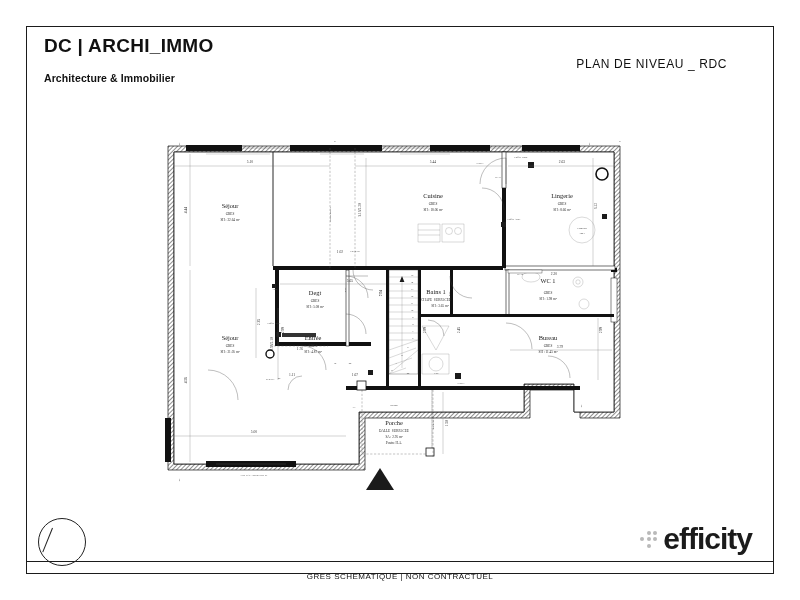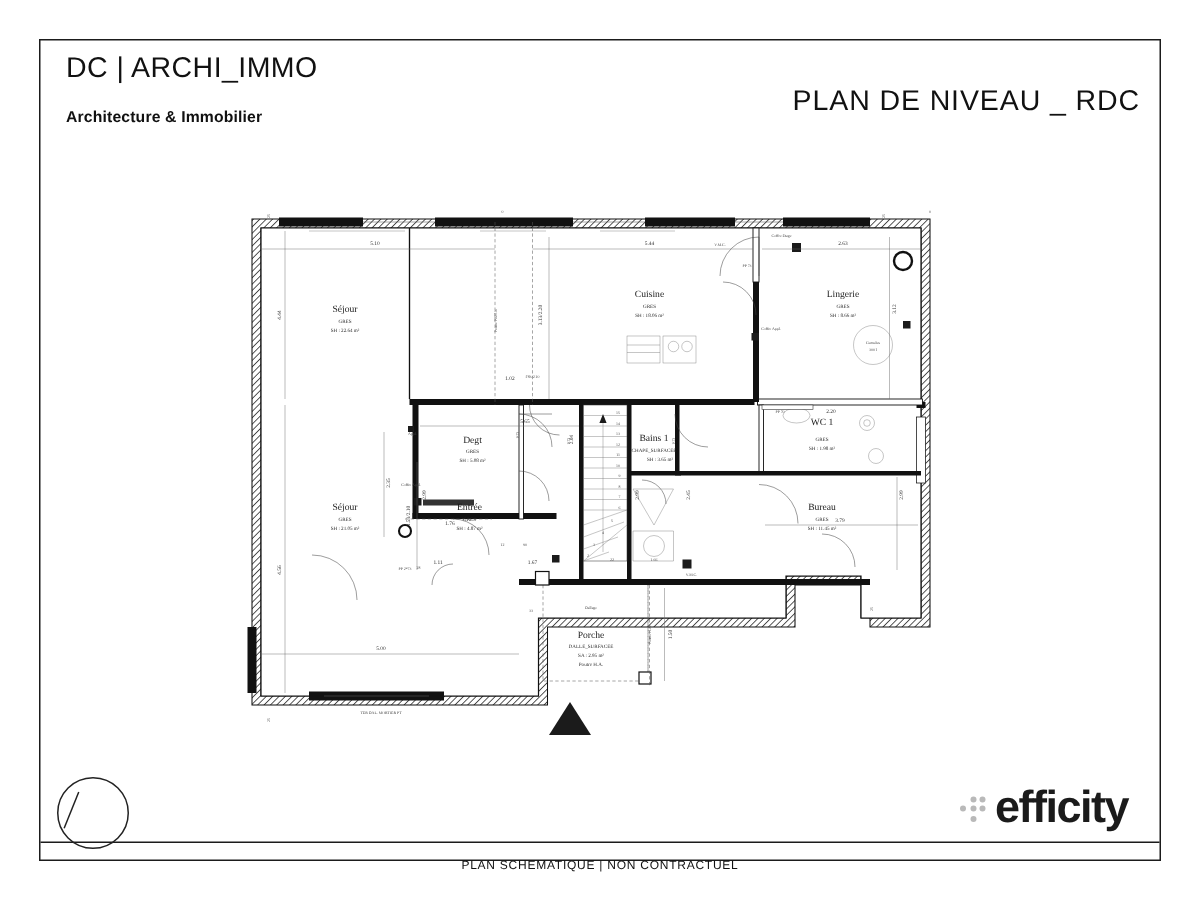--- a/index.html
+++ b/index.html
@@ -7,25 +7,25 @@
        font-family:"Liberation Sans", sans-serif;color:#111;}
 
   #sheet{position:relative;width:800px;height:600px;background:#fff;}
 
   
   .frame{position:absolute;left:26px;top:26px;width:748px;height:548px;
          border:1px solid #1b1b1b;box-sizing:border-box;}
 
   
   .brand{position:absolute;left:44px;top:36px;}
-  .brand-main{font-size:19px;font-weight:400;letter-spacing:.3px;
+  .brand-main{font-size:19px;font-weight:700;letter-spacing:.3px;
               line-height:1.05;white-space:nowrap;}
   .brand-sub{font-size:10.5px;font-weight:600;letter-spacing:.1px;
              margin-top:16px;white-space:nowrap;}
-  .sheet-title{position:absolute;right:40px;top:57px;font-size:19px;
+  .sheet-title{position:absolute;right:73px;top:57px;font-size:12px;
                letter-spacing:.6px;white-space:nowrap;}
 
   
   .footer-rule{position:absolute;left:27px;top:561px;width:746px;height:1px;
                background:#1b1b1b;}
   .footer-caption{position:absolute;left:0;right:0;top:572px;text-align:center;
                   font-size:8px;letter-spacing:.5px;}
   .compass{position:absolute;left:38px;top:518px;width:46px;height:46px;
            border:1px solid #222;border-radius:50%;}
   .compass i{position:absolute;left:13px;top:9px;width:1px;height:26px;
@@ -348,21 +348,21 @@
     <text class="tiny" x="30" y="362" transform="rotate(-90 30 362)">25</text>
     <text class="tiny" x="432" y="288" transform="rotate(-90 432 288)">25</text>
     <text class="tiny" x="204" y="290">33</text>
     <text class="tiny" x="129" y="261">28</text>
 
     <polygon class="blk" points="230,350 244,372 216,372"></polygon>
   </svg>
   </div>
 
   <div class="footer-rule"></div>
-  <div class="footer-caption">PLAN SCHEMATIQUE | NON CONTRACTUEL</div>
+  <div class="footer-caption">GRES SCHEMATIQUE | NON CONTRACTUEL</div>
 
   <div class="compass">
       <i></i>
     </div>
 
   <div class="logo">
     <div class="logo-dots">
       <span class="d0"></span>
         <span></span>
         <span></span>

